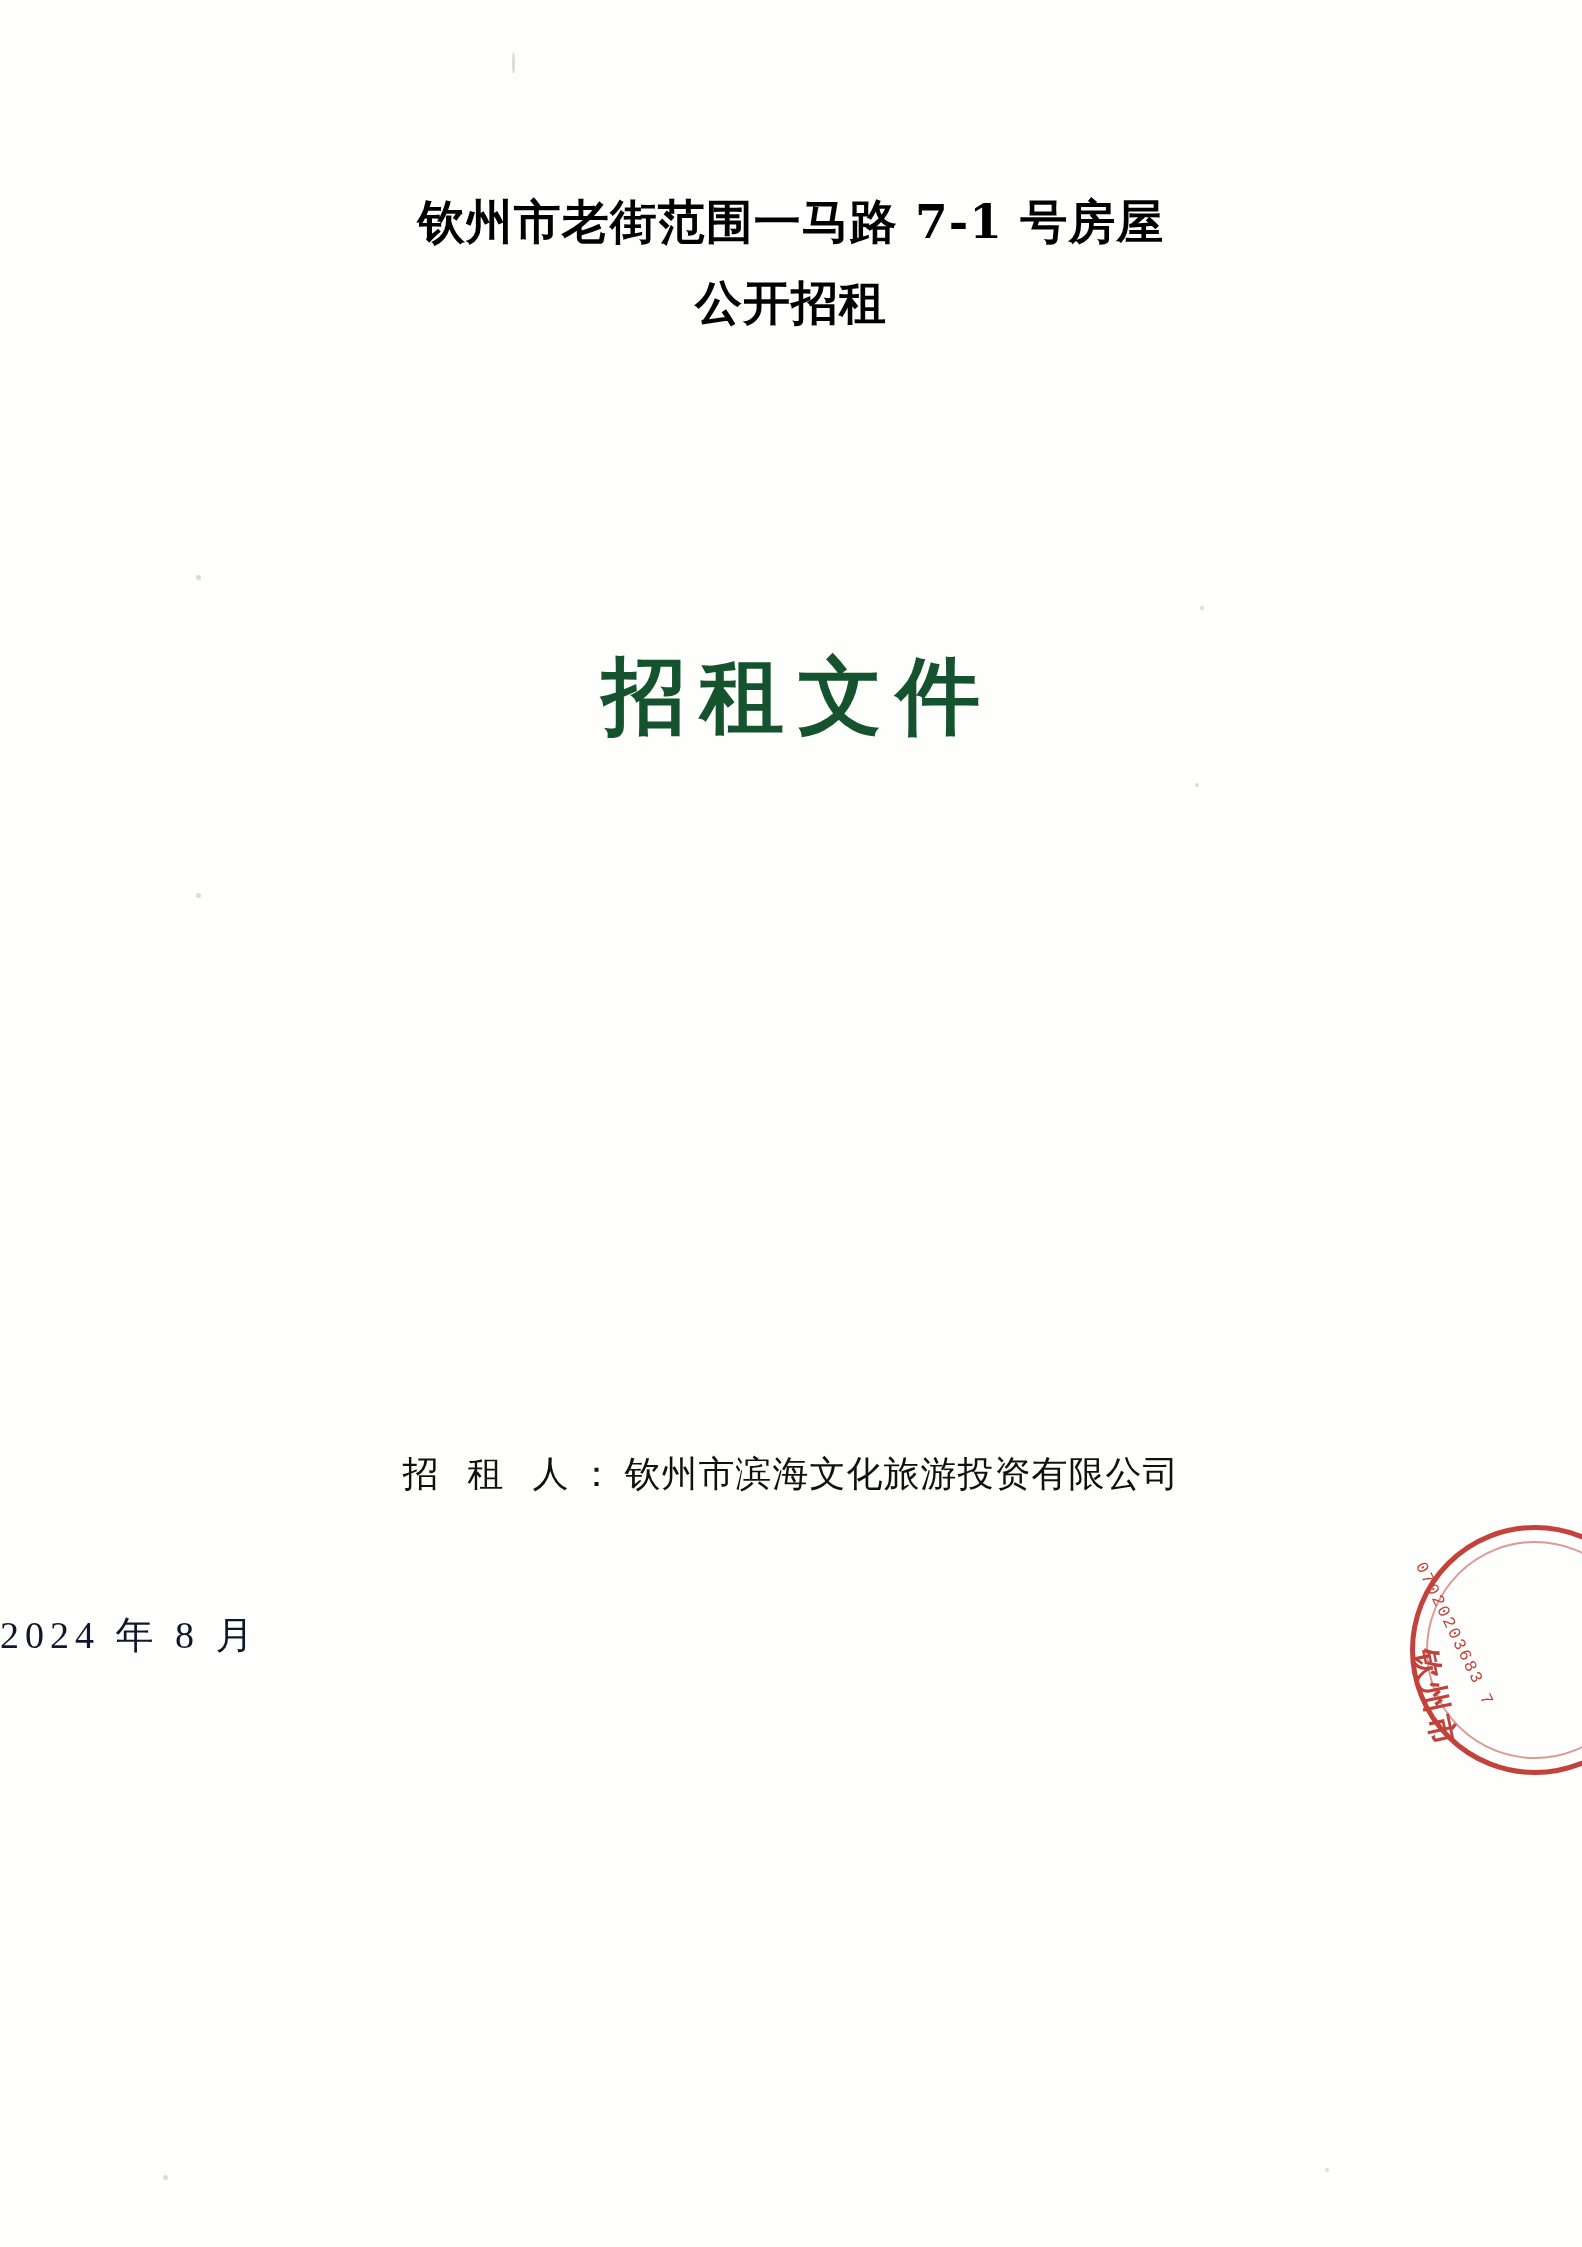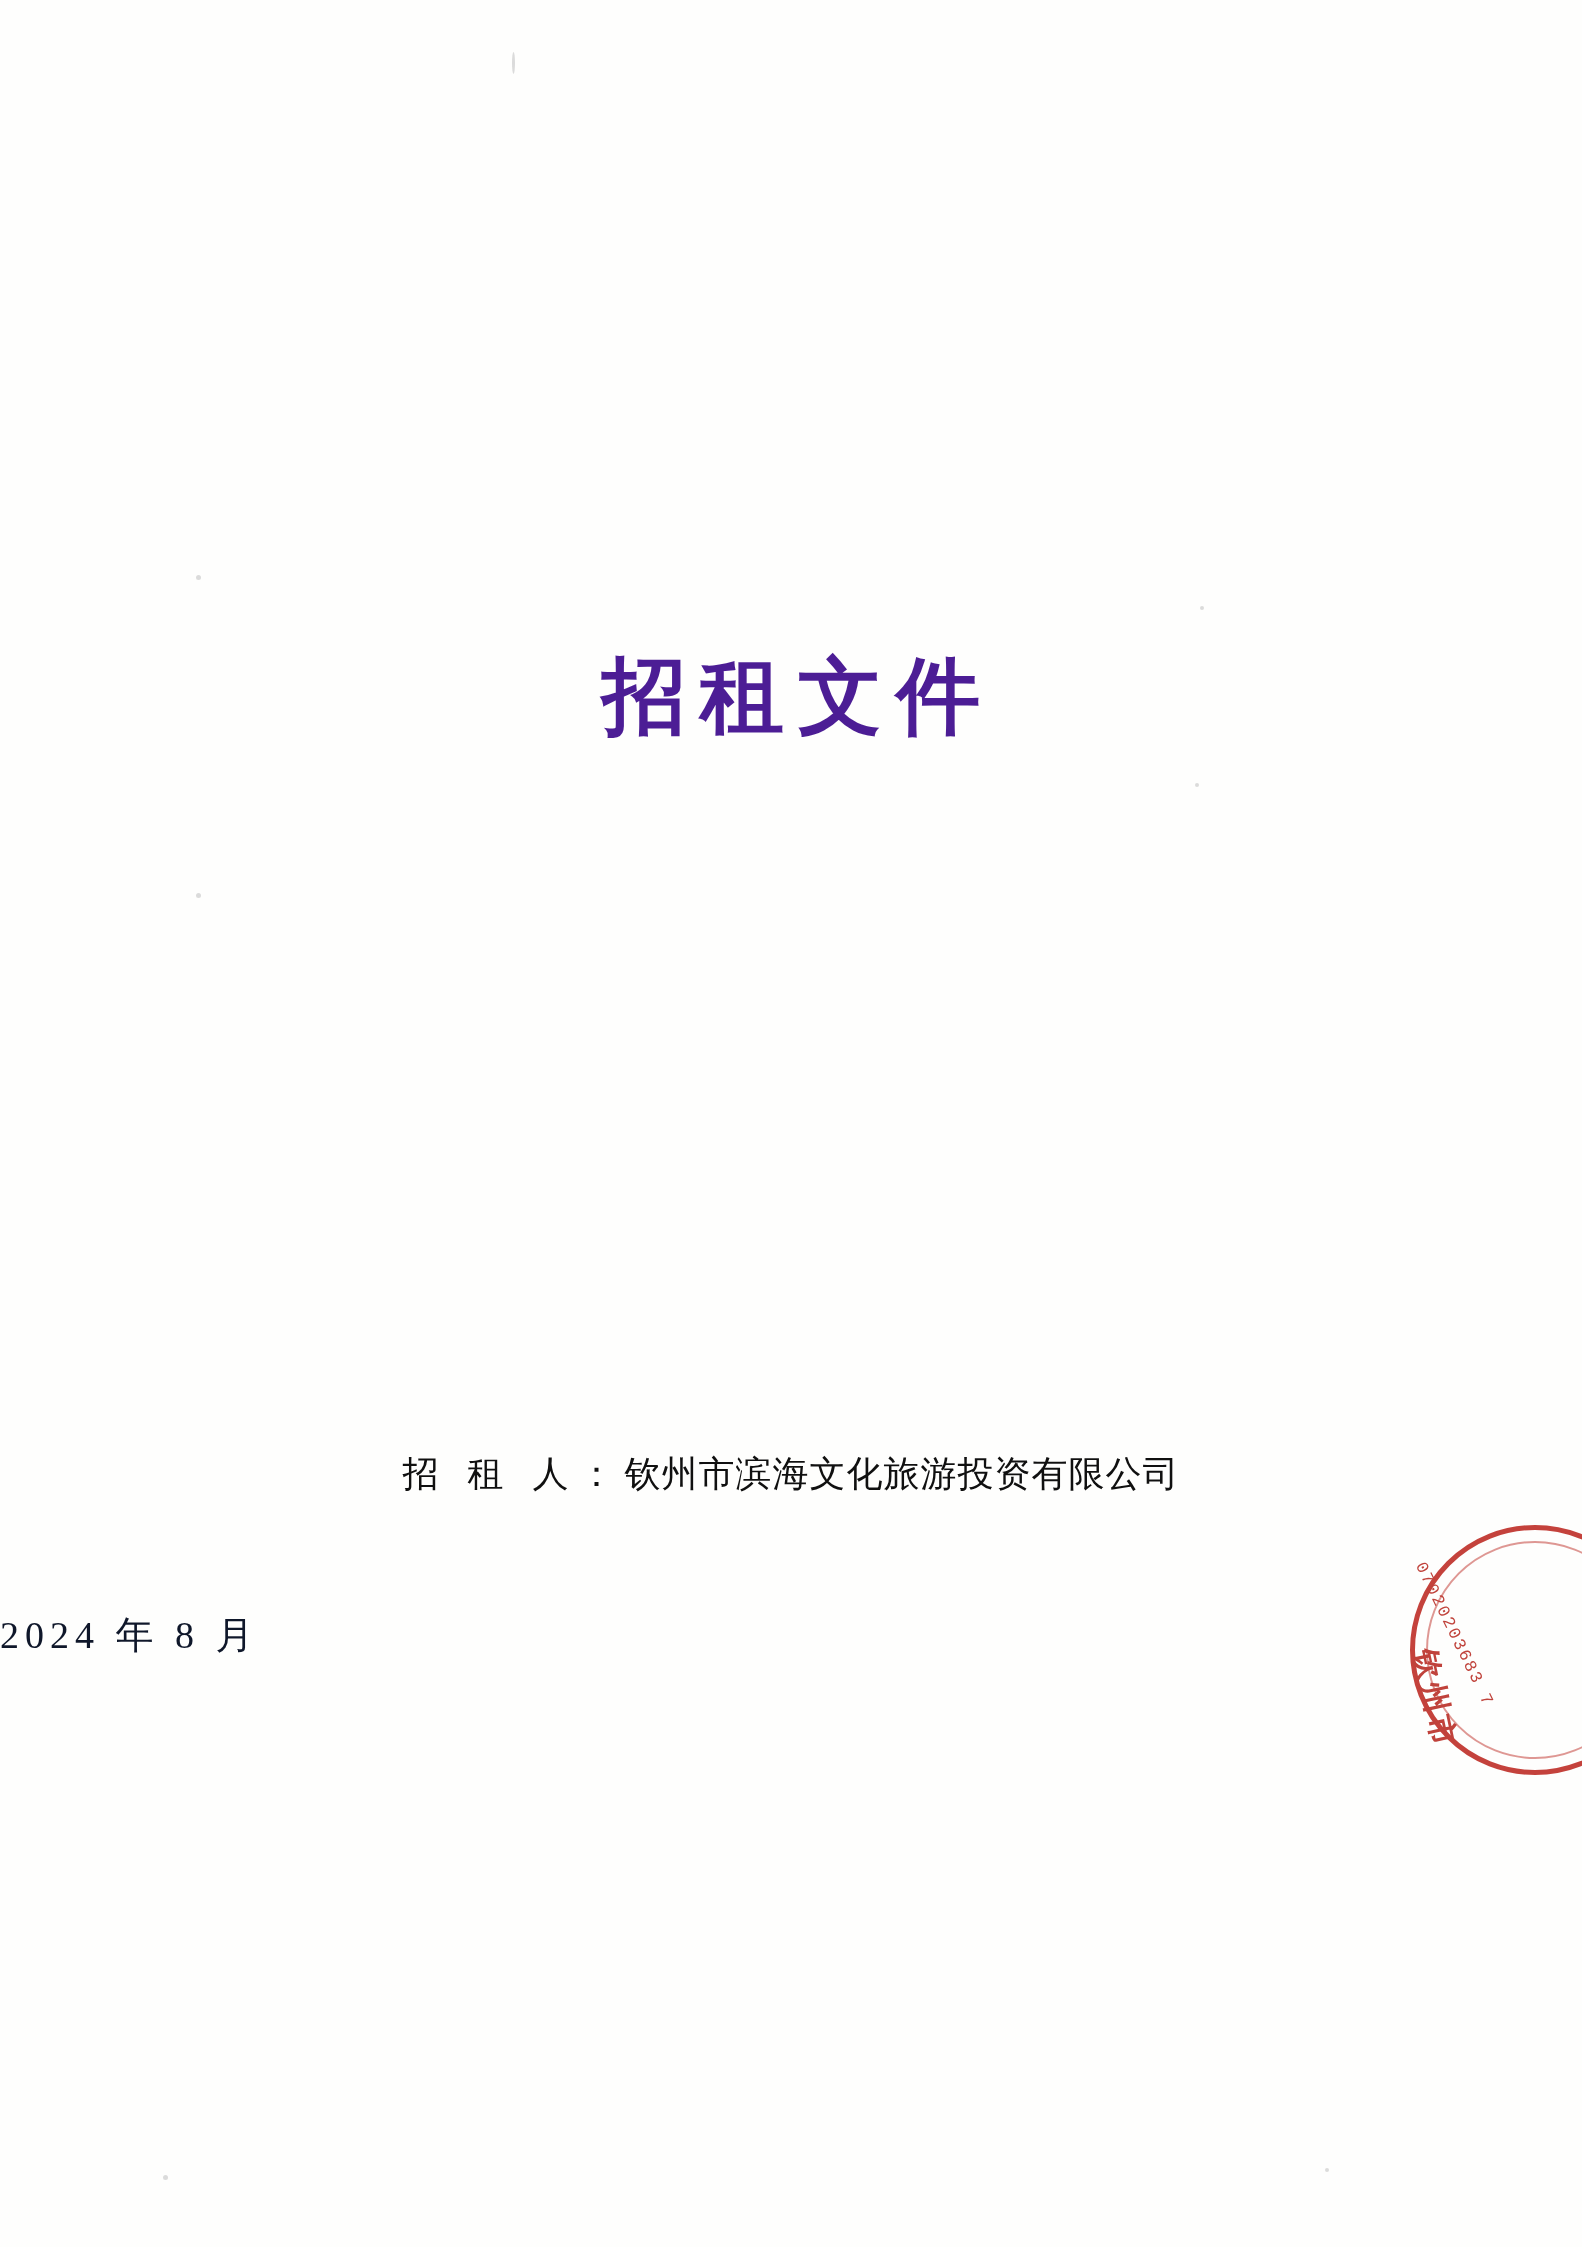--- a/index.html
+++ b/index.html
@@ -45,21 +45,21 @@
     position: absolute;
     left: 0;
     right: 0;
     top: 640px;
     text-align: center;
     font-family: "DejaVu Serif", "Liberation Serif", serif;
     font-weight: bold;
     font-size: 84px;
     letter-spacing: 14px;
     text-indent: 14px;
-    color: #4c1d95;
+    color: #14532d;
   }
 
   .lessor-line {
     position: absolute;
     left: 0;
     right: 0;
     top: 1450px;
     text-align: center;
     font-size: 36px;
     letter-spacing: 1px;
@@ -135,20 +135,24 @@
 <div class="page">
 
   <div class="speck" style="left:512px; top:52px; width:3px; height:22px;"></div>
   <div class="speck" style="left:196px; top:575px; width:5px; height:5px;"></div>
   <div class="speck" style="left:1200px; top:606px; width:4px; height:4px;"></div>
   <div class="speck" style="left:196px; top:893px; width:5px; height:5px;"></div>
   <div class="speck" style="left:1195px; top:783px; width:4px; height:4px;"></div>
   <div class="speck" style="left:163px; top:2175px; width:5px; height:5px;"></div>
   <div class="speck" style="left:1325px; top:2168px; width:4px; height:4px;"></div>
 
+  <div class="title-block">
+    <div class="title-line">钦州市老街范围一马路 7-1 号房屋</div>
+    <div class="title-line">公开招租</div>
+  </div>
 
   <div class="doc-title">招租文件</div>
 
   <div class="lessor-line">
     <span class="lessor-label">招 租 人：</span><span>钦州市滨海文化旅游投资有限公司</span>
   </div>
 
   <div class="date-line">2024 年 8 月</div>
 
   <div class="seal">

